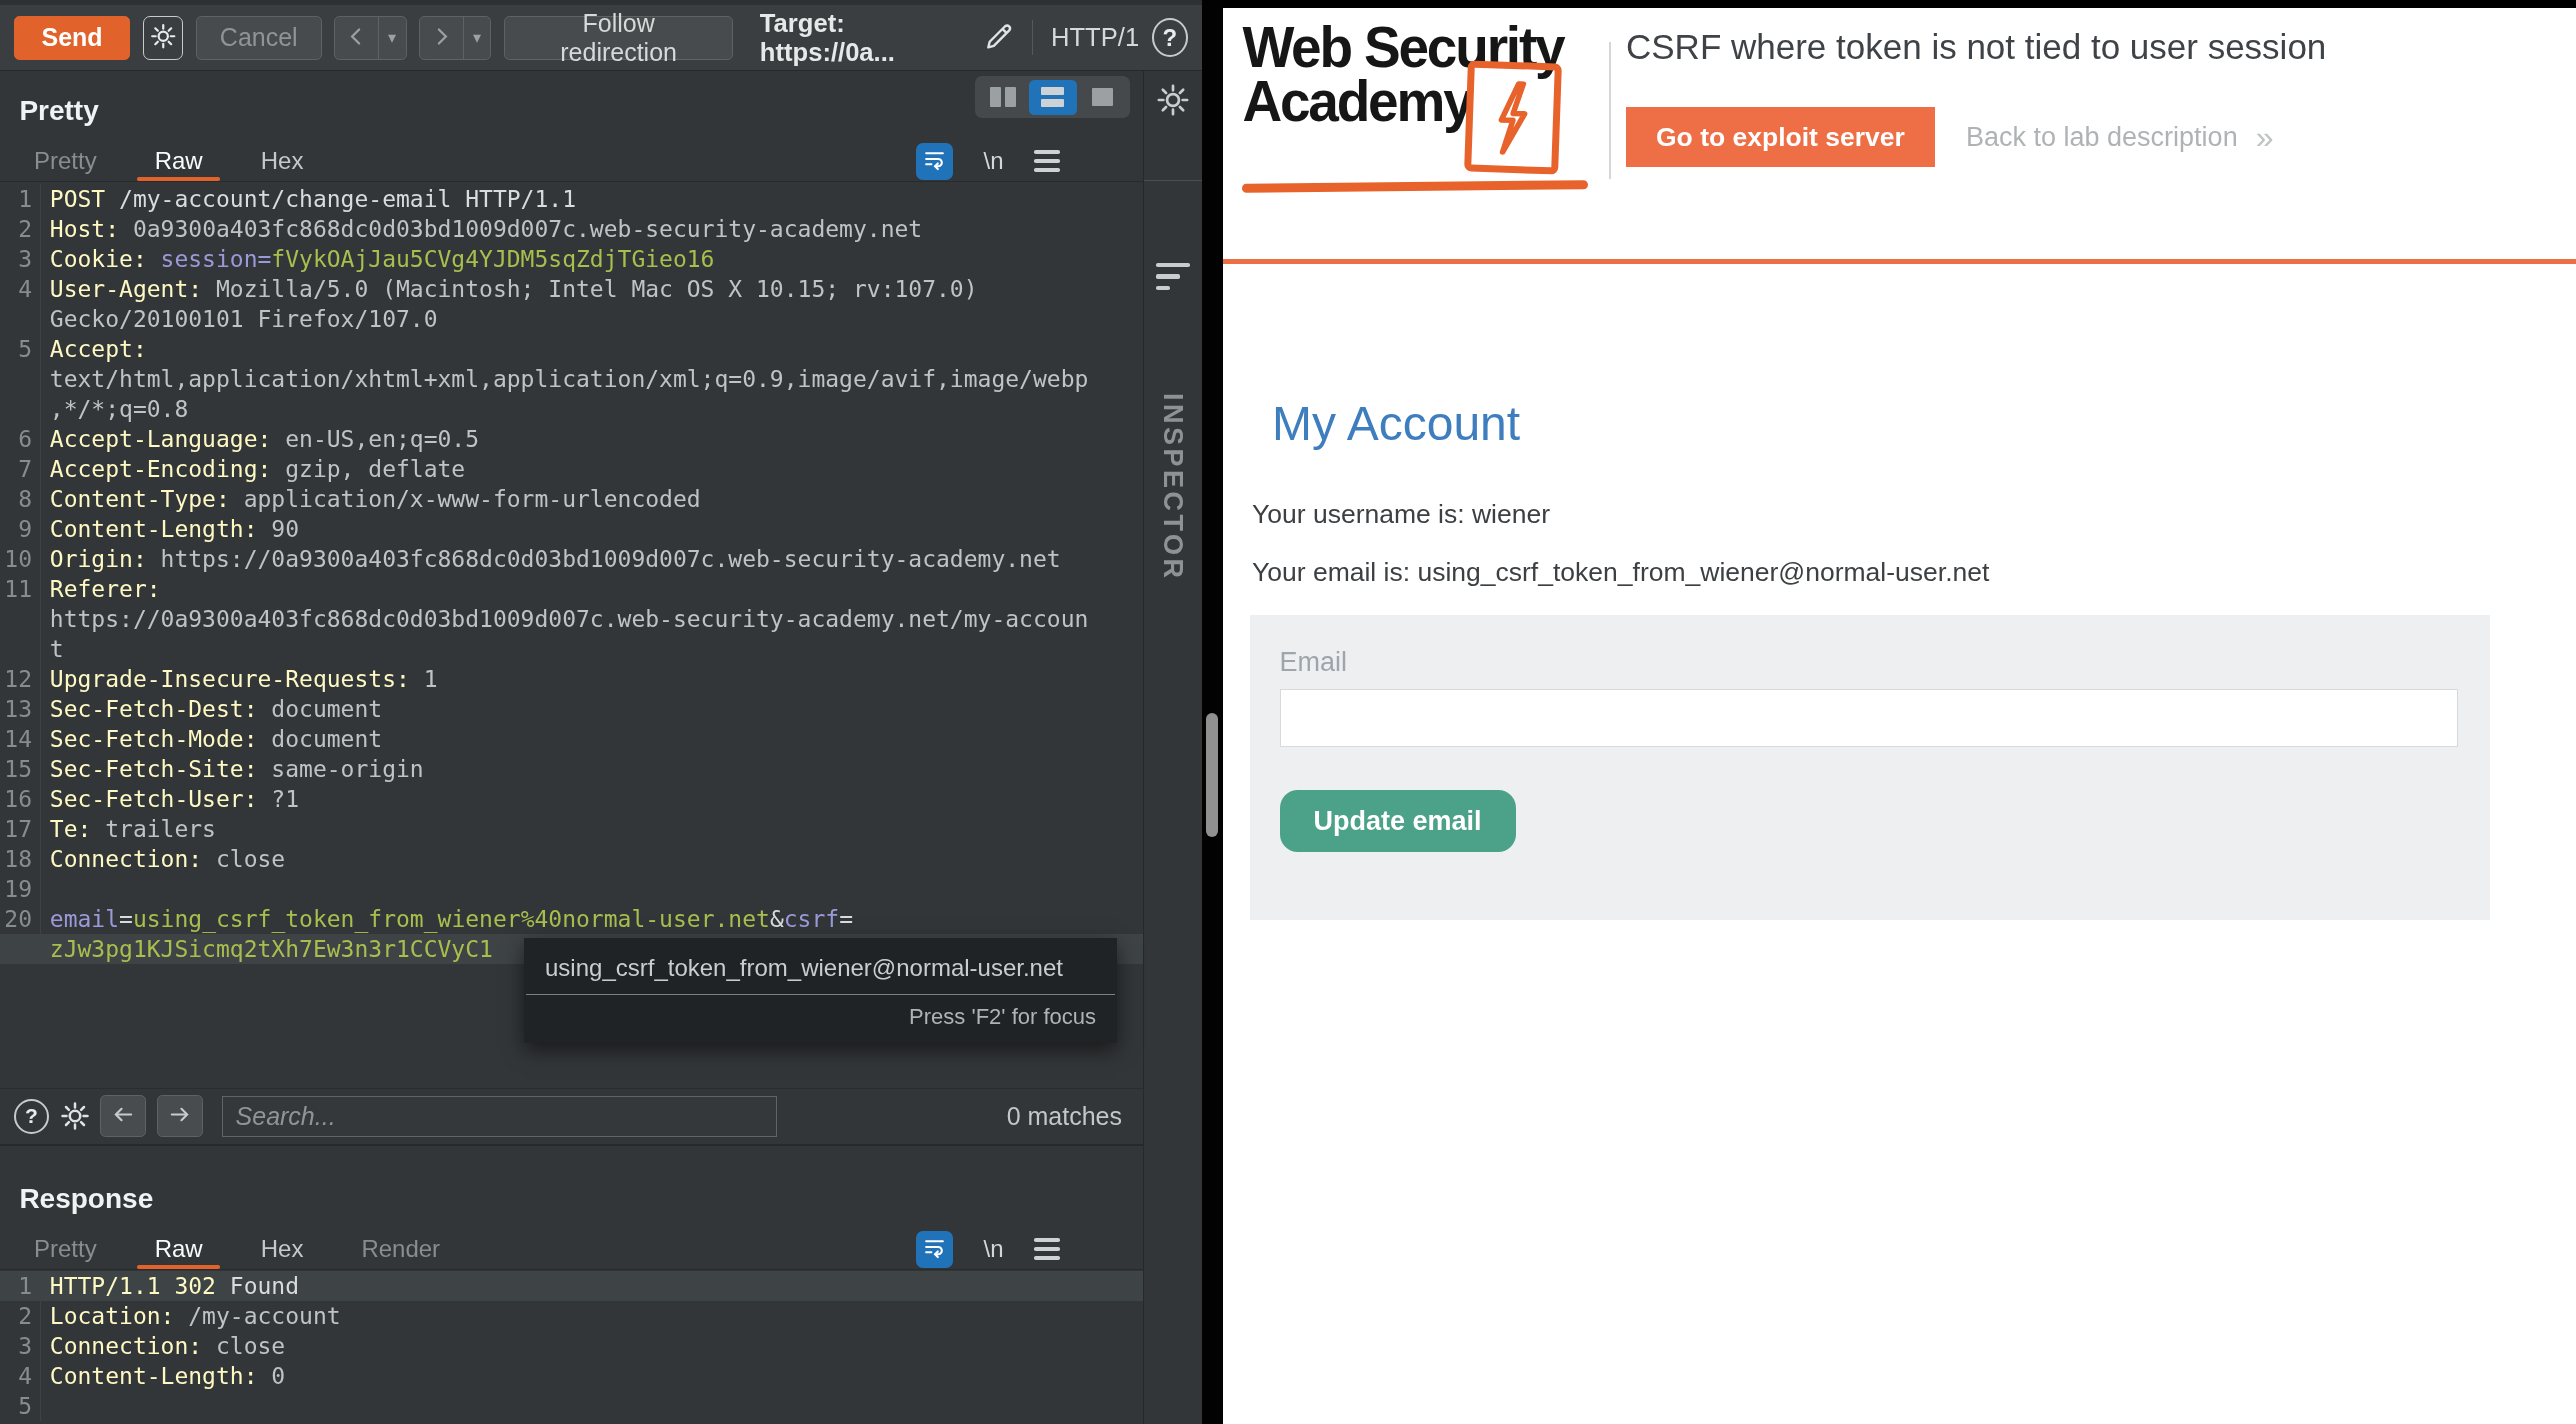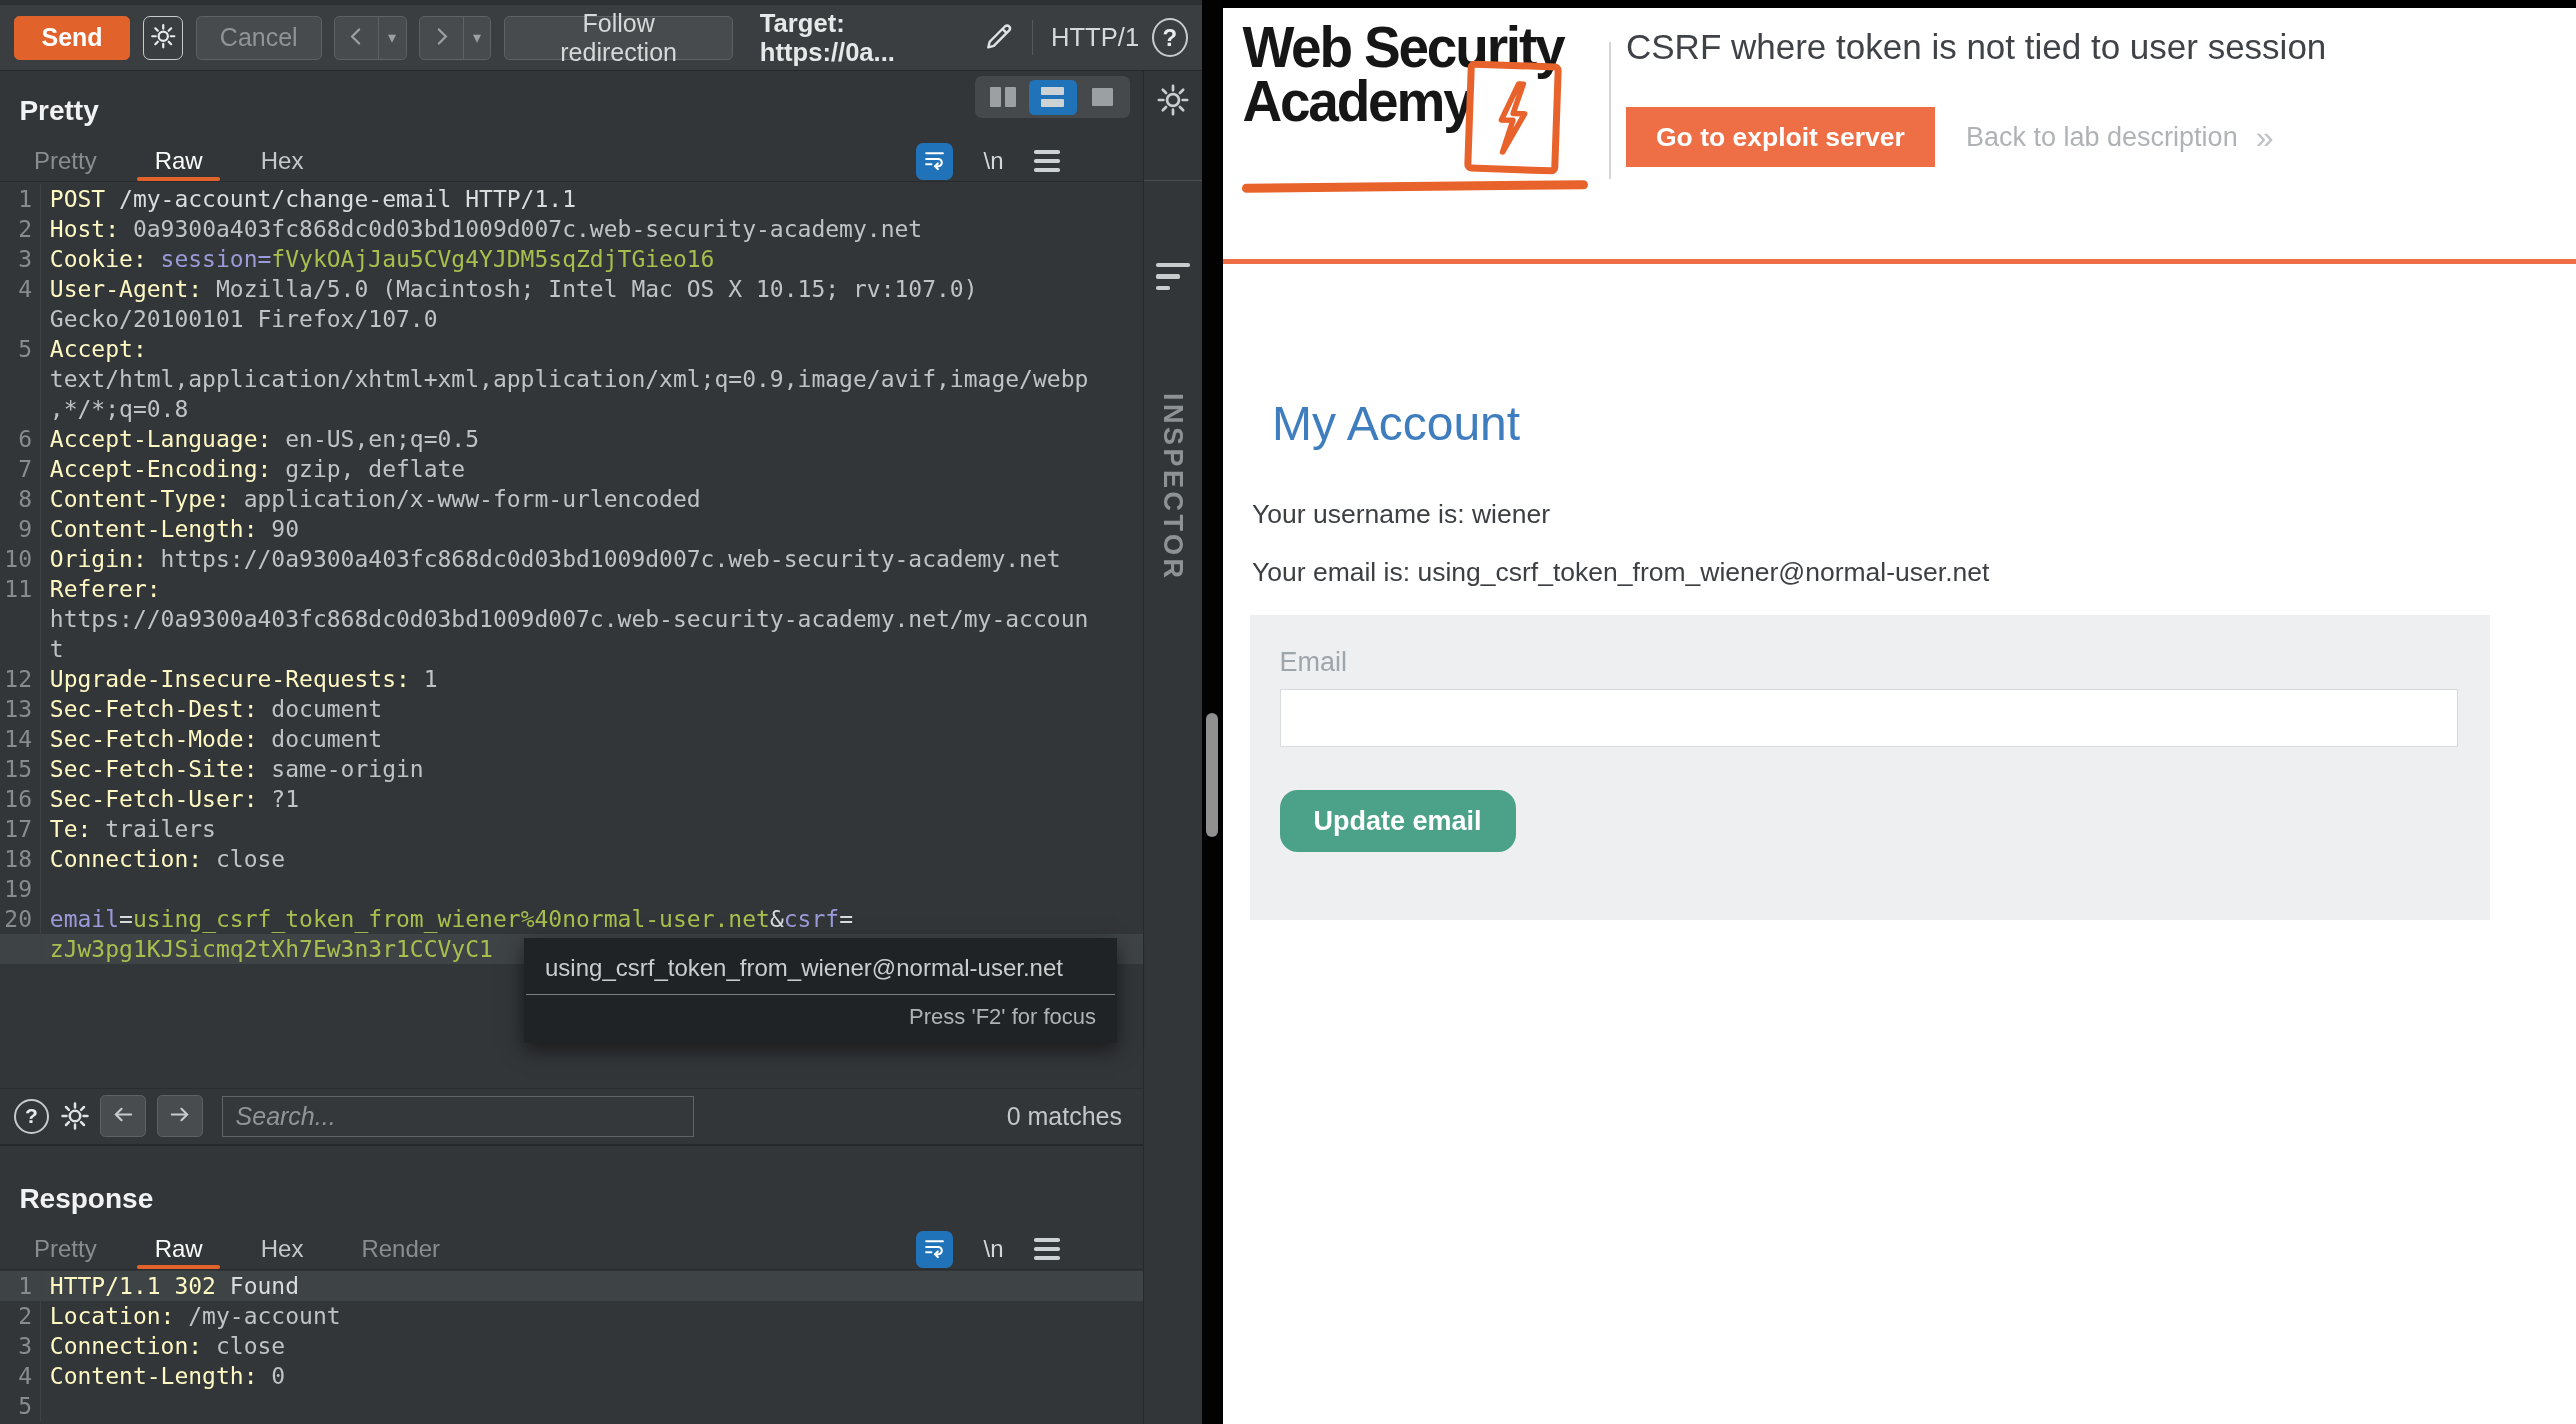--- a/index.html
+++ b/index.html
@@ -72,21 +72,21 @@
   .code { padding-left:8.8px; }
   .c-k { color:#fef9c3; } .c-v { color:#bfc3c4; } .c-w { color:#d9dcdd; }
   .c-g { color:#a9bf4d; } .c-b { color:#9a9ad8; }
 
   .search-bar { position:absolute; left:0; top:1088px; width:1143px; height:55px; border-top:0.9px solid #2a2d2f;
                 display:flex; align-items:center; padding:0 14px; gap:10.6px; }
   .search-bar .help-circle { width:35px; height:35px; border-width:2.6px; font-size:21px; }
   .sgear { color:#dfe2e3; display:flex; }
   .nav-sq { width:46px; height:42px; border-radius:5.3px; border:0.9px solid #5e6264; background:#494c4e;
             color:#c8cbcc; display:flex; align-items:center; justify-content:center; }
-  .search-input { margin-left:8.8px; width:472px; height:41px; background:#35383a; border:1.8px solid #606466;
+  .search-input { margin-left:8.8px; width:555px; height:41px; background:#35383a; border:1.8px solid #606466;
                   color:#d6d9da; font-size:25px; font-style:italic; padding:0 12.4px;
                   font-family:"Liberation Sans",sans-serif; }
   .search-input::placeholder { color:#8f9597; }
   .matches { margin-left:auto; color:#c3c7c8; font-size:25px; font-style:normal; padding-right:7px; }
 
   .resp-sep { position:absolute; left:0; top:1144px; width:1143px; height:1.8px; background:#26292b; }
 
   .rail { position:absolute; left:1143px; top:71px; width:59px; bottom:0; border-left:0.9px solid #26292b; }
   .rail-gear { position:absolute; left:12.4px; top:12.4px; color:#c9cdce; }
   .rail-div { position:absolute; left:0; top:109px; width:100%; height:0.9px; background:#4a4e50; }

